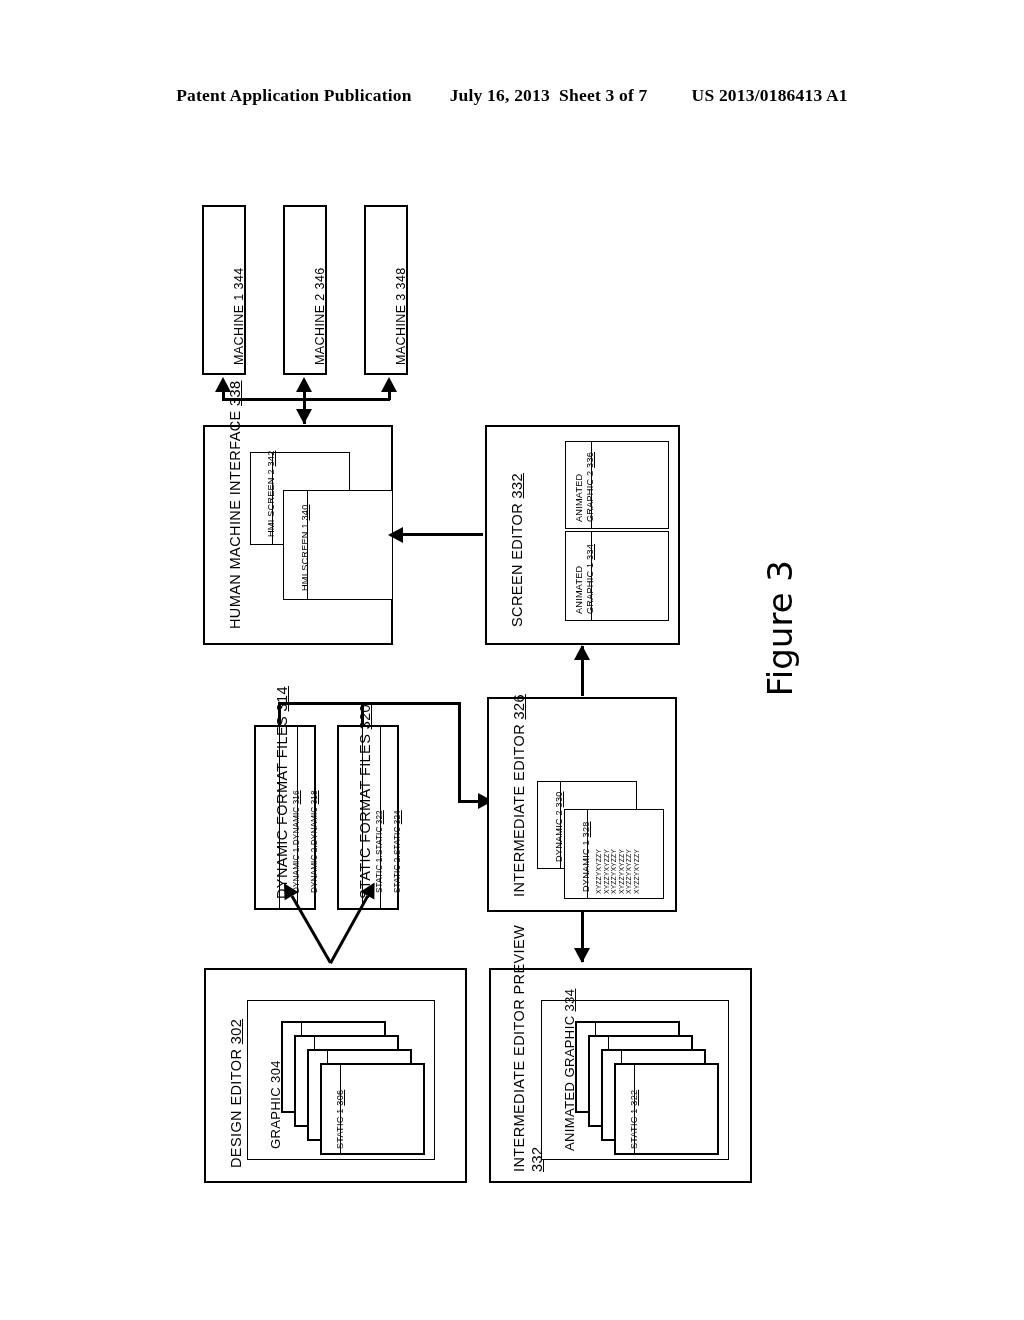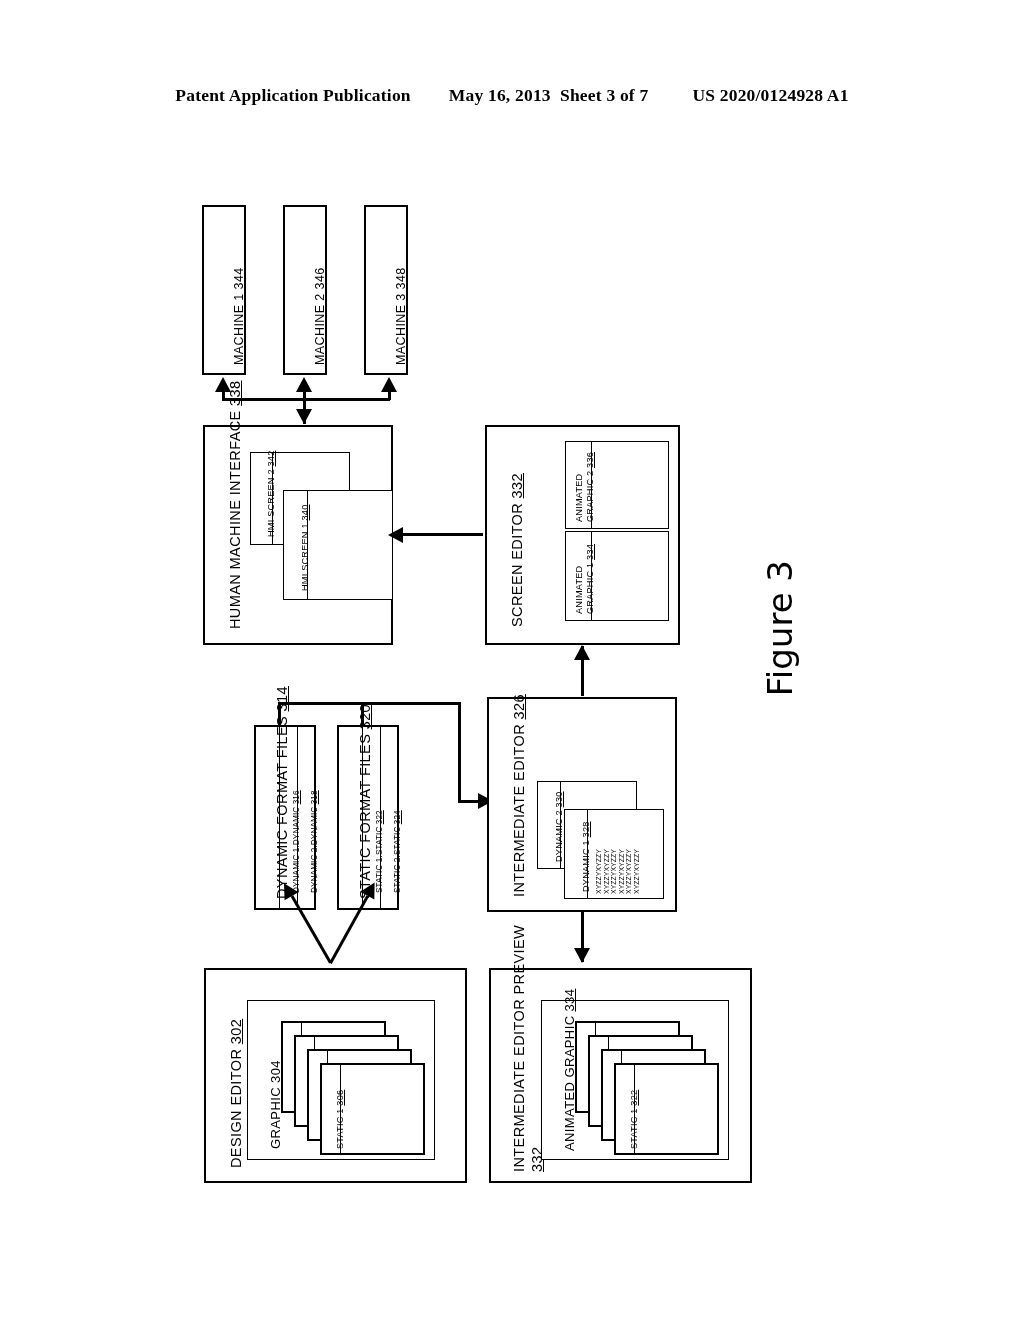--- a/index.html
+++ b/index.html
@@ -51,23 +51,23 @@
   #fig-label span{position:absolute;left:0;top:0;transform-origin:0 0;
       transform:rotate(-90deg) translate(-100%,0);
       font-size:34px;font-family:"DejaVu Sans",sans-serif;white-space:nowrap;}
 </style>
 </head>
 <body>
 
 <div id="pub-header">
   <span class="seg">Patent Application Publication</span>
   <span class="h-gap1"></span>
-  <span class="seg">May 16, 2013  Sheet 3 of 7</span>
+  <span class="seg">July 16, 2013  Sheet 3 of 7</span>
   <span class="h-gap2"></span>
-  <span class="seg">US 2020/0124928 A1</span>
+  <span class="seg">US 2013/0186413 A1</span>
 </div>
 
 <div class="box" style="left:202px;top:205px;width:44px;height:170px;">
   <div class="vlab" style="left:28px;top:158px;">
     <span>MACHINE 1</span> <span class="num">344</span>
   </div>
 </div>
 <div class="box" style="left:283px;top:205px;width:44px;height:170px;">
   <div class="vlab" style="left:28px;top:158px;">
     <span>MACHINE 2</span> <span class="num">346</span>

